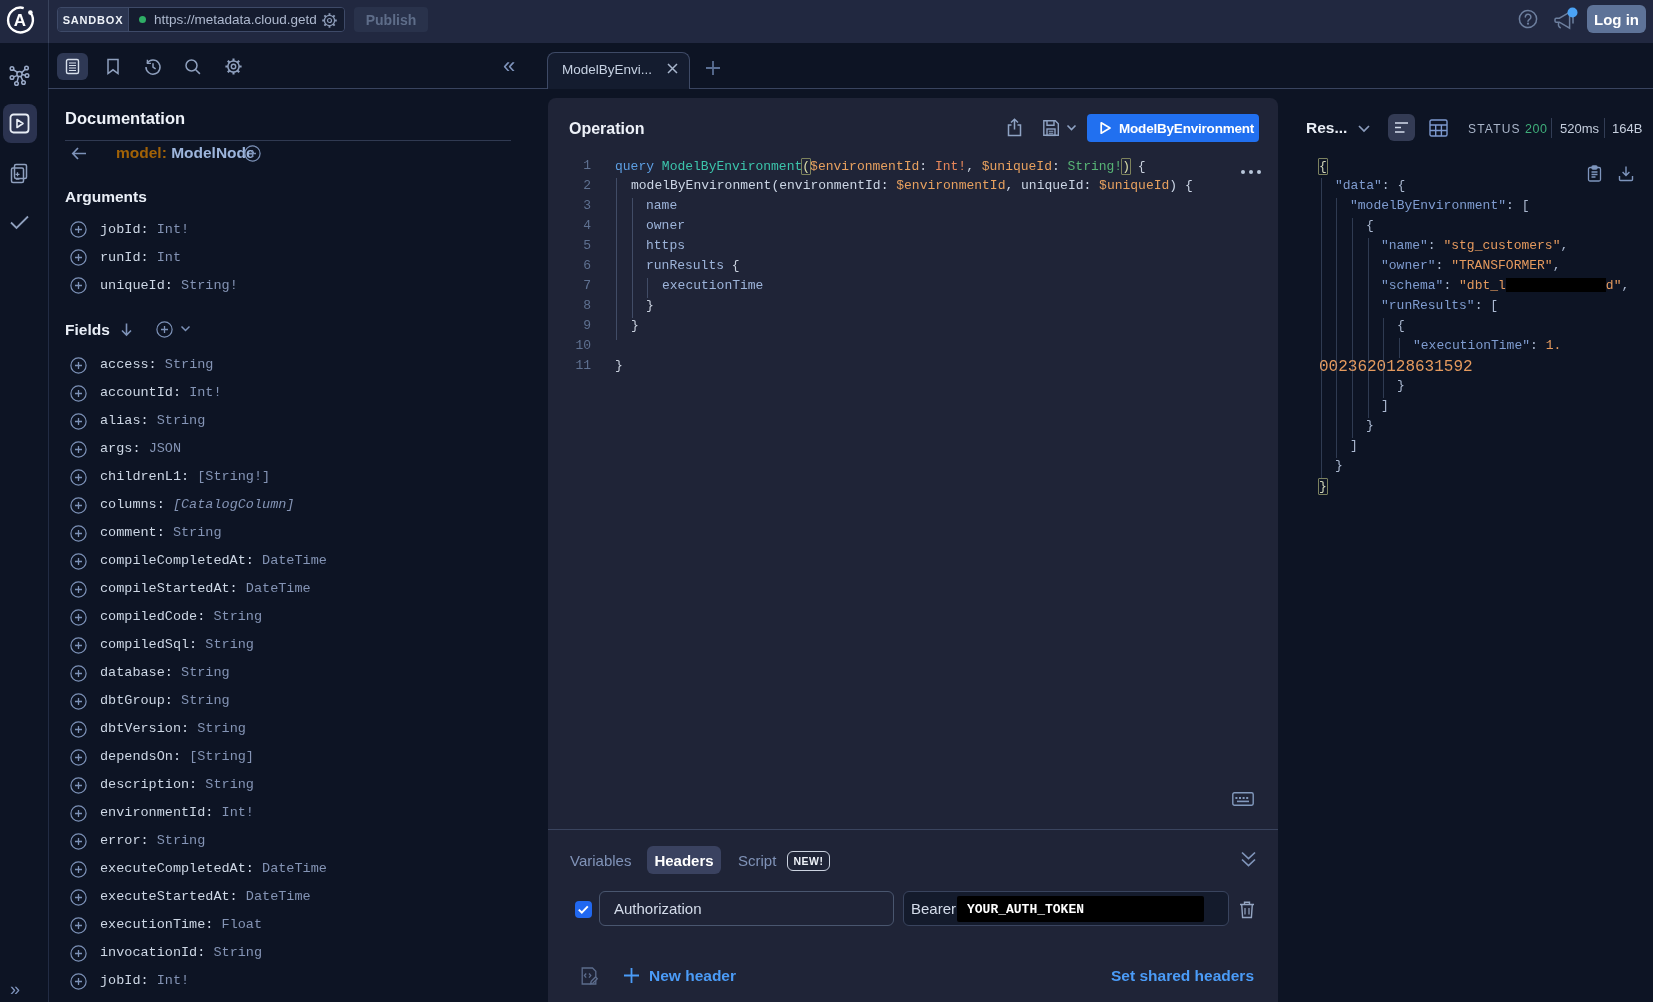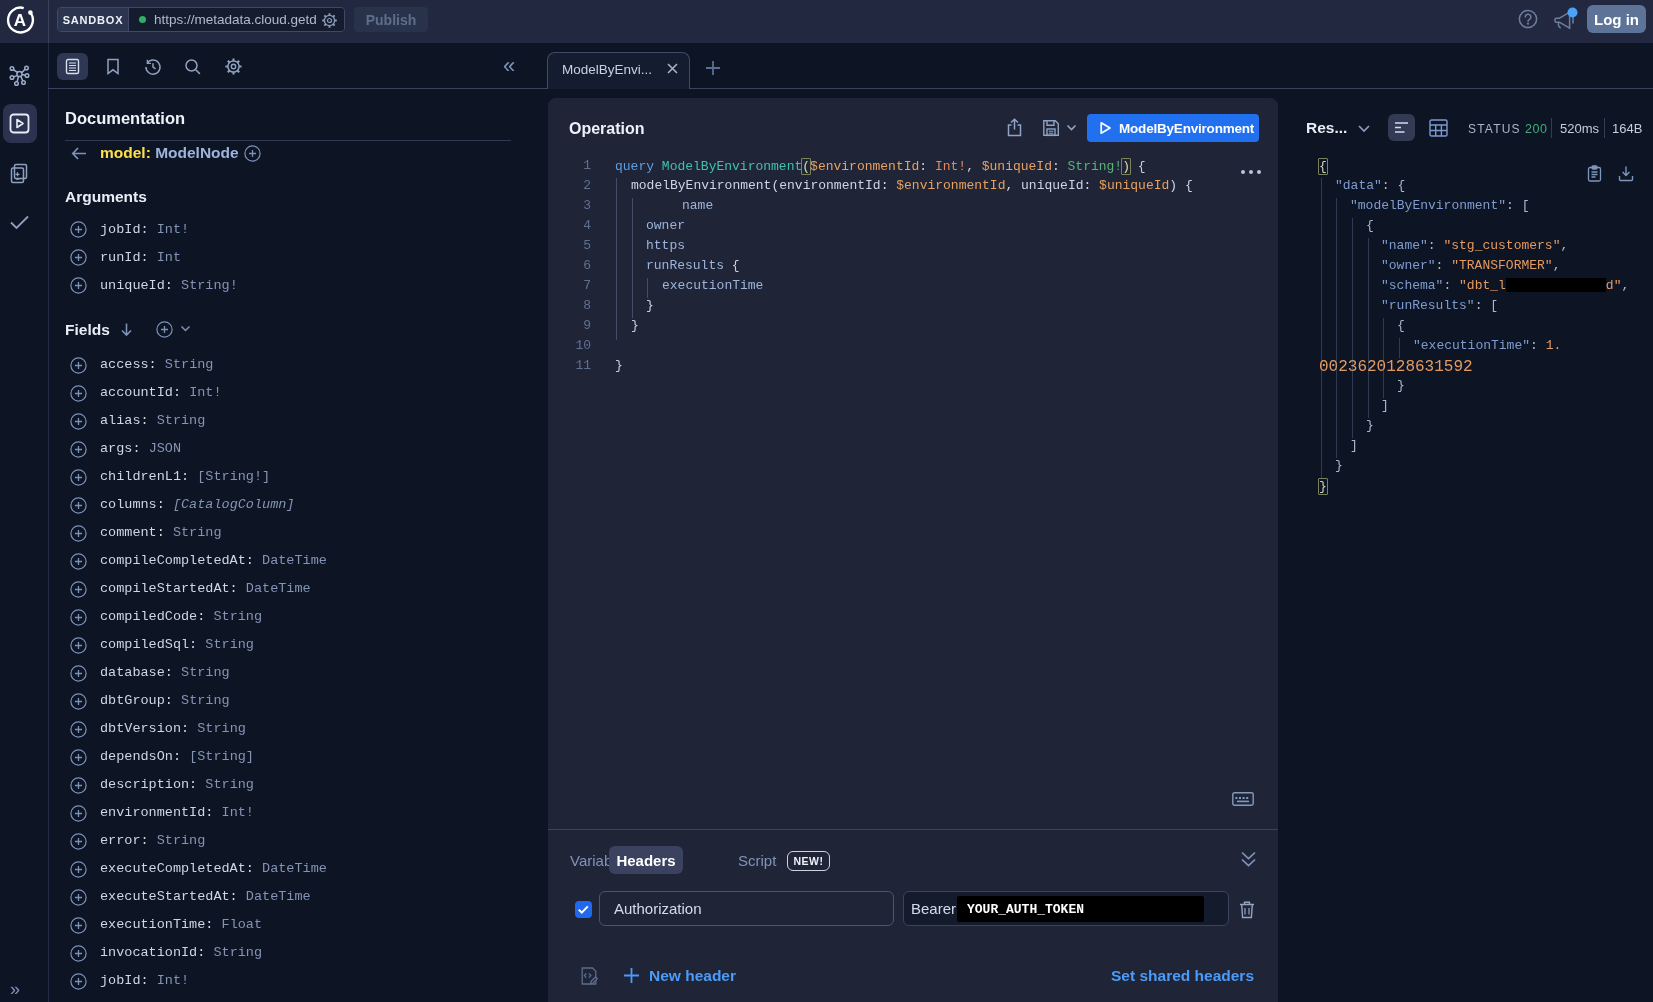--- a/index.html
+++ b/index.html
@@ -159,21 +159,21 @@
 <div class="abs" style="left:10px;top:980px;width:18px;height:18px;color:#7e93bb;font-size:18px;line-height:18px;">»</div>
 
 <div class="abs" style="left:65px;top:109px;color:#eef2f9;font-size:16.5px;font-weight:bold;">Documentation</div>
 <div class="abs" style="left:65px;top:140px;width:446px;height:1px;background:#303a52;"></div>
 
 <div class="abs" style="left:71px;top:146px;">
   <svg width="16" height="15" viewBox="0 0 16 15">
       <path d="M15 7.5H2M7 2 1.8 7.5 7 13" fill="none" stroke="#7d92b8" stroke-width="1.7"></path>
     </svg>
 </div>
-<div class="abs" style="left:100px;top:144px;font-size:15.5px;font-weight:bold;"><span style="color:#fde047;">model:</span> <span style="color:#9db5dc;">ModelNode</span></div>
+<div class="abs" style="left:100px;top:144px;font-size:15.5px;font-weight:bold;"><span style="color:#a16207;margin-left:16px;">model:</span> <span style="color:#9db5dc;">ModelNode</span></div>
 <div class="abs" style="left:244px;top:145px;">
   <svg width="17" height="17" viewBox="0 0 17 17">
     <circle cx="8.5" cy="8.5" r="7.6" fill="none" stroke="#7d92b8" stroke-width="1.2"></circle>
     <path d="M8.5 5v7M5 8.5h7" stroke="#7d92b8" stroke-width="1.3"></path>
   </svg>
 </div>
 
 <div class="abs" style="left:65px;top:188px;color:#e9eef6;font-size:15.5px;font-weight:bold;">Arguments</div>
 
 <div class="abs" style="left:70px;top:221px;">
@@ -412,21 +412,21 @@
       <path d="M2.2 1.8l8.8 5.2-8.8 5.2z" fill="none" stroke="#ffffff" stroke-width="1.7" stroke-linejoin="round"></path>
     </svg>
   <span style="color:#ffffff;font-size:13.5px;font-weight:bold;letter-spacing:-0.2px;margin-left:7px;white-space:nowrap;">ModelByEnvironment</span>
 </div>
 
 <div class="abs mono" style="left:560px;top:158px;width:31px;text-align:right;font-size:13px;color:#5f7191;">1</div>
 <div class="abs mono" style="left:615px;top:158px;font-size:13px;white-space:pre;"><span style="color:#5d9fe3;">query</span><span style="color:#c8d0dd;"> </span><span style="color:#3cc4ab;">ModelByEnvironment</span><span style="color:#d9dca8;display:inline-block;border:1px solid #7d825c;border-radius:1px;margin:0 -1px;line-height:15px;">(</span><span style="color:#e8a15f;">$environmentId</span><span style="color:#c8d0dd;">: </span><span style="color:#e8875a;">Int!</span><span style="color:#c8d0dd;">, </span><span style="color:#e8a15f;">$uniqueId</span><span style="color:#c8d0dd;">: </span><span style="color:#58b576;">String!</span><span style="color:#d9dca8;display:inline-block;border:1px solid #7d825c;border-radius:1px;margin:0 -1px;line-height:15px;">)</span><span style="color:#c8d0dd;"> {</span></div>
 <div class="abs mono" style="left:560px;top:178px;width:31px;text-align:right;font-size:13px;color:#5f7191;">2</div>
 <div class="abs mono" style="left:631px;top:178px;font-size:13px;white-space:pre;"><span style="color:#ccd6e6;">modelByEnvironment(environmentId: </span><span style="color:#e8a15f;">$environmentId</span><span style="color:#ccd6e6;">, uniqueId: </span><span style="color:#e8a15f;">$uniqueId</span><span style="color:#ccd6e6;">) {</span></div>
 <div class="abs mono" style="left:560px;top:198px;width:31px;text-align:right;font-size:13px;color:#5f7191;">3</div>
-<div class="abs mono" style="left:646px;top:198px;font-size:13px;white-space:pre;"><span style="color:#9db4da;margin-left:36px;">name</span></div>
+<div class="abs mono" style="left:646px;top:198px;font-size:13px;white-space:pre;"><span style="color:#9db4da;">name</span></div>
 <div class="abs mono" style="left:560px;top:218px;width:31px;text-align:right;font-size:13px;color:#5f7191;">4</div>
 <div class="abs mono" style="left:646px;top:218px;font-size:13px;white-space:pre;"><span style="color:#9db4da;">owner</span></div>
 <div class="abs mono" style="left:560px;top:238px;width:31px;text-align:right;font-size:13px;color:#5f7191;">5</div>
 <div class="abs mono" style="left:646px;top:238px;font-size:13px;white-space:pre;"><span style="color:#9db4da;">https</span></div>
 <div class="abs mono" style="left:560px;top:258px;width:31px;text-align:right;font-size:13px;color:#5f7191;">6</div>
 <div class="abs mono" style="left:646px;top:258px;font-size:13px;white-space:pre;"><span style="color:#9db4da;">runResults</span><span style="color:#c8d0dd;"> {</span></div>
 <div class="abs mono" style="left:560px;top:278px;width:31px;text-align:right;font-size:13px;color:#5f7191;">7</div>
 <div class="abs mono" style="left:662px;top:278px;font-size:13px;white-space:pre;"><span style="color:#9db4da;">executionTime</span></div>
 <div class="abs mono" style="left:560px;top:298px;width:31px;text-align:right;font-size:13px;color:#5f7191;">8</div>
 <div class="abs mono" style="left:646px;top:298px;font-size:13px;white-space:pre;"><span style="color:#c8d0dd;">}</span></div>
@@ -458,21 +458,21 @@
         <rect x="10.6" y="5" width="2" height="2"></rect>
         <rect x="14.2" y="5" width="2" height="2"></rect>
       <rect x="5" y="8.6" width="12" height="1.6"></rect>
     </g>
   </svg>
 </div>
 
 <div class="abs" style="left:548px;top:829px;width:730px;height:1px;background:#3a445e;"></div>
 
 <div class="abs" style="left:570px;top:852px;color:#8093b8;font-size:15px;">Variables</div>
-<div class="abs" style="left:609px;top:846px;width:74px;height:28px;background:#3a4260;border-radius:6px;color:#ffffff;font-size:15px;font-weight:bold;display:flex;align-items:center;justify-content:center;">Headers</div>
+<div class="abs" style="left:647px;top:846px;width:74px;height:28px;background:#3a4260;border-radius:6px;color:#ffffff;font-size:15px;font-weight:bold;display:flex;align-items:center;justify-content:center;">Headers</div>
 <div class="abs" style="left:738px;top:852px;color:#8093b8;font-size:15px;">Script</div>
 <div class="abs" style="left:787px;top:851px;width:43px;height:20px;border:1.5px solid #ccd3e0;border-radius:6px;color:#eef2f8;font-size:10.5px;font-weight:bold;letter-spacing:0.5px;display:flex;align-items:center;justify-content:center;">NEW!</div>
 <div class="abs" style="left:1240px;top:850px;">
   <svg width="17" height="19" viewBox="0 0 17 19">
     <g fill="none" stroke="#8095ba" stroke-width="1.7">
       <path d="M2 2.5l6.5 6 6.5-6"></path>
         <path d="M2 9.5l6.5 6 6.5-6"></path>
     </g>
   </svg>
 </div>

